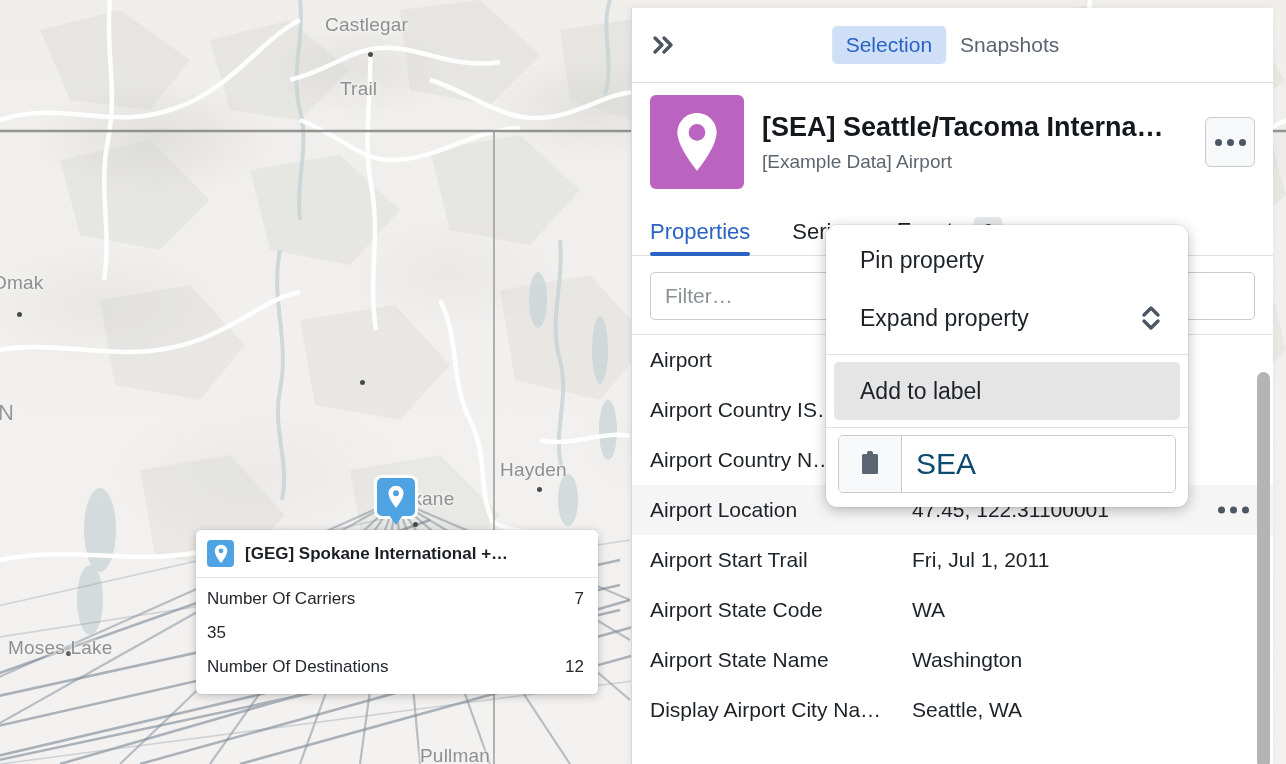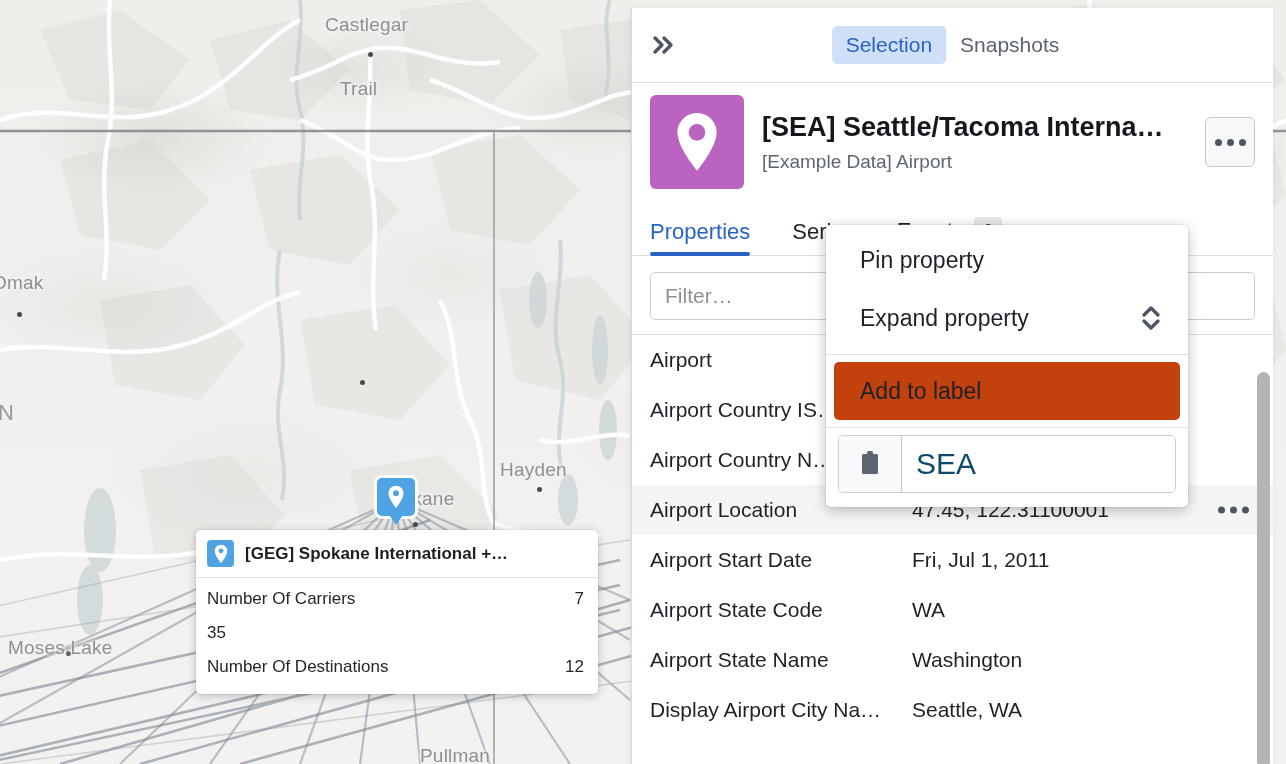--- a/index.html
+++ b/index.html
@@ -309,37 +309,37 @@
     background: #b4b4b4;
     cursor: pointer;
   }
 
   
   .ctx-menu {
     position: absolute;
     left: 826px; top: 225px;
     width: 362px;
     background: #fff;
-    border-radius: 5px;
+    border-radius: 11px;
     box-shadow: 0 3px 14px rgba(0,0,0,.26), 0 0 0 1px rgba(0,0,0,.05);
     z-index: 40;
     padding: 6px 0 0 0;
   }
   .ctx-item {
     display: flex; align-items: center;
     justify-content: space-between;
     padding: 0 16px 0 26px;
     height: 58px;
     font-size: 23px;
     color: #1d2228;
     cursor: pointer;
     margin: 0 8px;
     border-radius: 5px;
   }
-  .ctx-item.hl { background: #c2410c; }
+  .ctx-item.hl { background: #e5e5e5; }
   .ctx-sep {
     height: 1px;
     background: #e2e2e2;
     margin: 7px 0;
   }
   .ctx-input-row {
     display: flex; align-items: stretch;
     margin: 0 12px 14px 12px;
     border: 1px solid #c8cbcf;
     border-radius: 5px;
@@ -590,21 +590,21 @@
       <div class="prop-row hl">
         <span class="prop-k">Airport Location</span>
         <span class="prop-v">47.45, 122.31100001</span>
         <span class="prop-kebab">
           <i></i>
           <i></i>
           <i></i>
         </span>
       </div>
       <div class="prop-row">
-        <span class="prop-k">Airport Start Date</span>
+        <span class="prop-k">Airport Start Trail</span>
         <span class="prop-v">Fri, Jul 1, 2011</span>
       </div>
       <div class="prop-row">
         <span class="prop-k">Airport State Code</span>
         <span class="prop-v">WA</span>
       </div>
       <div class="prop-row">
         <span class="prop-k">Airport State Name</span>
         <span class="prop-v">Washington</span>
       </div>

